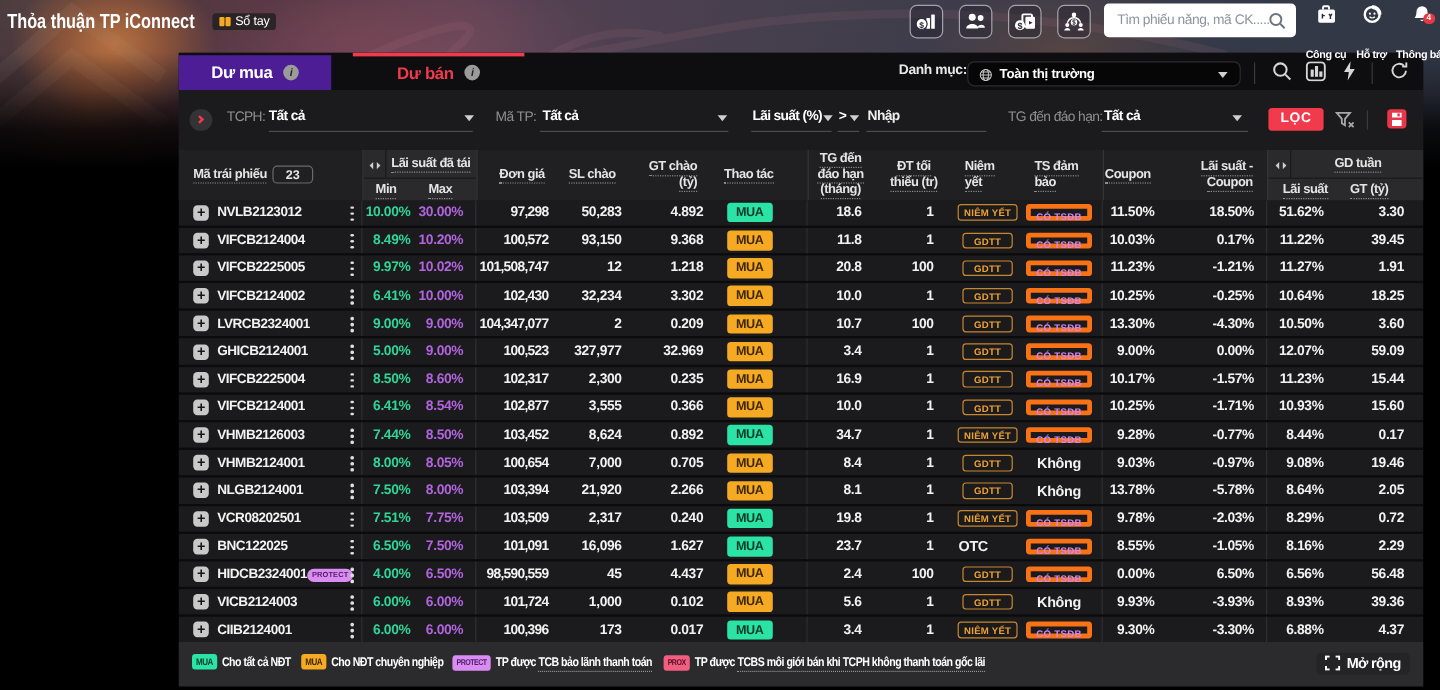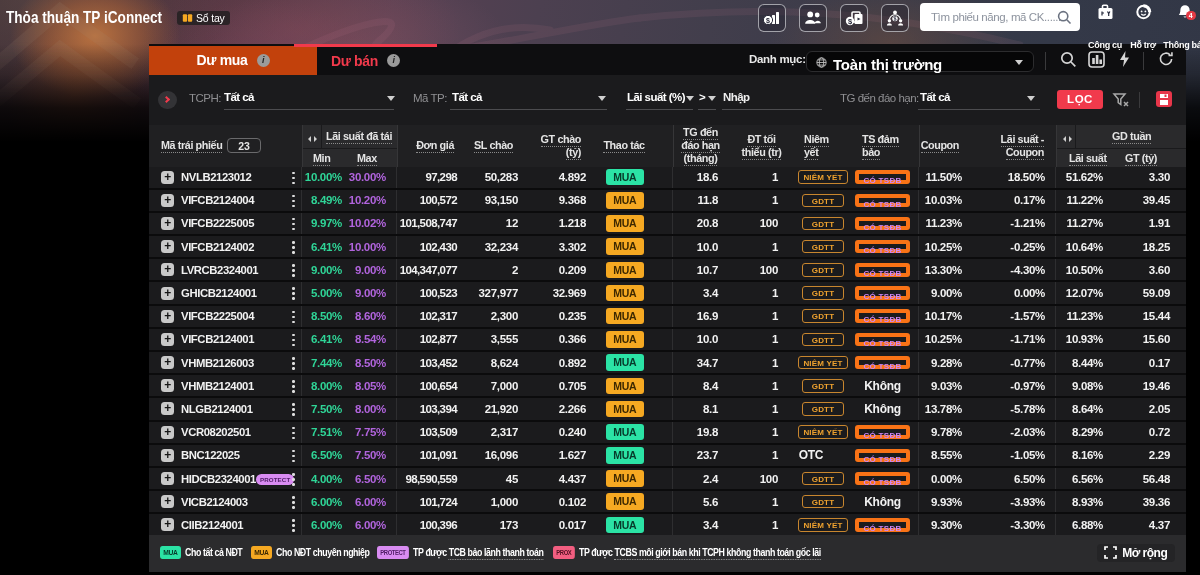--- a/index.html
+++ b/index.html
@@ -27,31 +27,31 @@
 #srch{position:absolute;left:920px;top:2.5px;width:160px;height:28.5px;background:#fff;border-radius:4px;z-index:5}
 #srch span{position:absolute;left:11px;top:8px;font-size:11.5px;color:#8d939e;letter-spacing:-.4px;white-space:nowrap}
 #srch svg{position:absolute;right:8px;top:7px}
 .mico{position:absolute;z-index:5;color:#fff;text-align:center;font-size:9px;font-weight:bold;letter-spacing:-.3px}
 .mico .lbl{display:block;margin-top:18px}
 #nbadge{position:absolute;left:1186px;top:10.5px;width:9.5px;height:9.5px;background:#e43a45;border-radius:50%;
 color:#fff;font-size:7px;font-weight:bold;line-height:10px;text-align:center;z-index:6}
 
 #panel{position:absolute;left:149px;top:43.5px;width:1037px;height:528px;background:#1b1b1d;z-index:4}
 #tabrow{position:absolute;left:0;top:0;width:1037px;height:31px;background:#0e0e10}
-#tabmua{position:absolute;left:0;top:2px;width:168px;height:29px;background:#c2410c;color:#fff;
+#tabmua{position:absolute;left:0;top:2px;width:127px;height:29px;background:#4c1d95;color:#fff;
 display:flex;align-items:center;justify-content:center;font-size:14px;font-weight:bold;letter-spacing:-.3px}
 #tabban{position:absolute;left:145px;top:0;width:143px;height:31px;color:#f13a4c;border-top:3px solid #f13a4c;
 display:flex;align-items:center;justify-content:center;font-size:14px;font-weight:bold;letter-spacing:-.3px}
 .info{display:inline-block;width:13px;height:13px;border-radius:50%;background:#9b9b9b;color:#222;font-size:9px;
 font-weight:bold;text-align:center;line-height:13px;margin-left:9px;font-style:italic}
 
 #dmlbl{position:absolute;left:600px;top:9px;font-size:11.5px;font-weight:bold;color:#e8e8e8;letter-spacing:-.3px}
 #dmbox{position:absolute;left:657px;top:7px;width:228px;height:21.5px;background:#060607;border:1px solid #2c2c2e;border-radius:6px;color:#fff}
 #dmbox .gl{position:absolute;left:9px;top:5px}
-#dmbox .tx{position:absolute;left:26px;top:4px;font-size:15px;font-weight:bold;letter-spacing:-.2px}
+#dmbox .tx{position:absolute;left:26px;top:4px;font-size:11px;font-weight:bold;letter-spacing:-.2px}
 .caret{display:inline-block;width:0;height:0;border-left:4.5px solid transparent;border-right:4.5px solid transparent;border-top:5px solid #cfcfcf}
 #dmbox .caret{position:absolute;right:10px;top:8px}
 .vdiv{position:absolute;width:1px;background:#3a3a3c}
 .hicon{position:absolute;color:#d6d6d6}
 
 #frow{position:absolute;left:0;top:31px;width:1037px;height:50.5px;background:#1b1b1d}
 #fcirc{position:absolute;left:9px;top:16px;width:18.5px;height:18.5px;border-radius:50%;background:#333336}
 #fcirc i{position:absolute;left:5.5px;top:6px;width:5px;height:5px;border-top:2.2px solid #f13a4c;border-right:2.2px solid #f13a4c;transform:rotate(45deg)}
 .flbl{position:absolute;top:17.5px;font-size:11.5px;color:#8f8f92;letter-spacing:-.5px;white-space:nowrap}
 .fval{position:absolute;top:16.5px;font-size:11.5px;font-weight:bold;color:#fff;letter-spacing:-.55px;white-space:nowrap}

